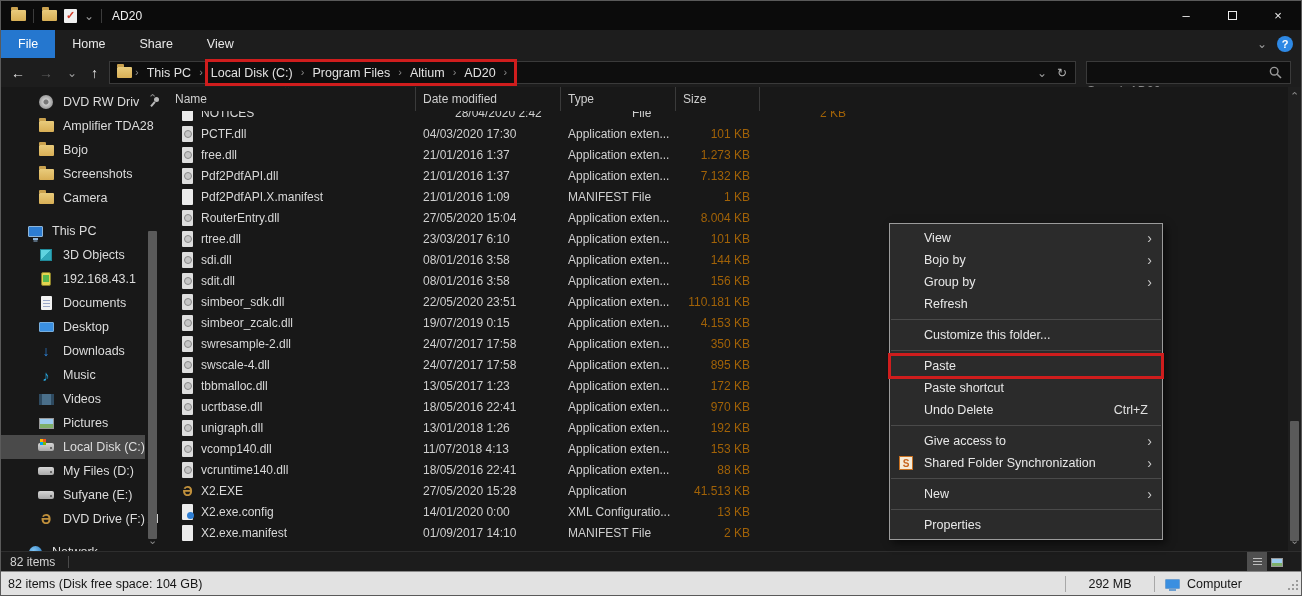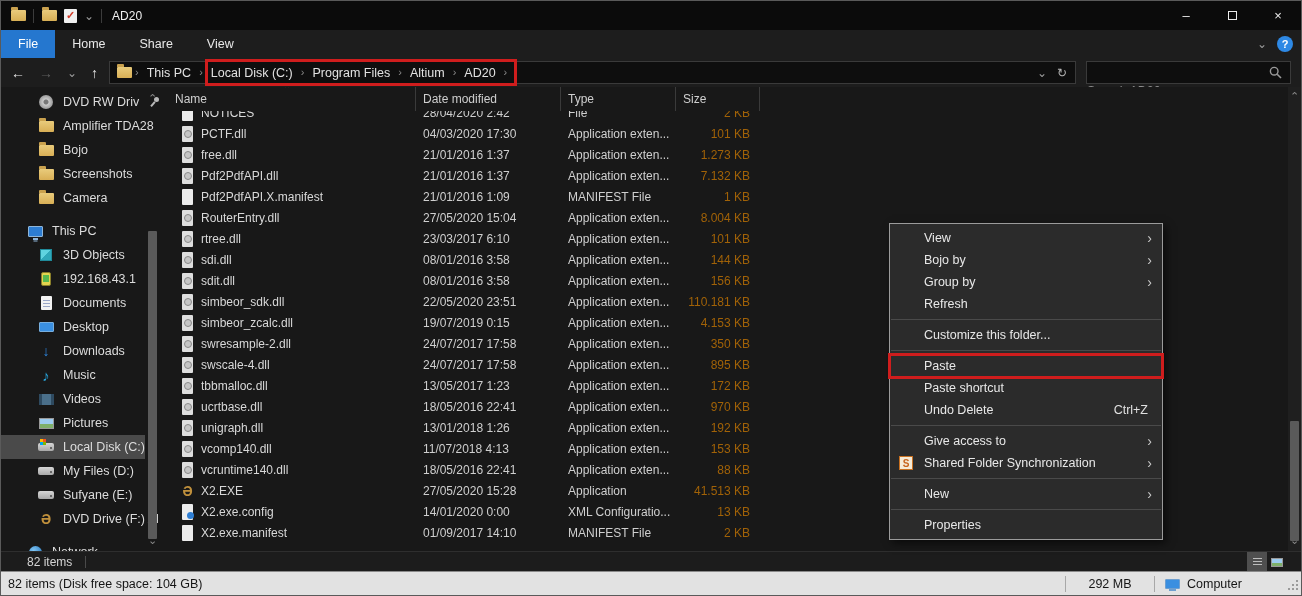--- a/index.html
+++ b/index.html
@@ -81,21 +81,21 @@
   .ic-globe { width:13px; height:13px; border-radius:50%; background:radial-gradient(circle at 35% 35%, #7fc4f2, #1d6fb8); }
   
   .filearea { position:absolute; left:158px; top:0; right:13px; bottom:0; overflow:hidden; }
   .lheader { position:absolute; left:0; top:0; right:0; height:24px; background:#181818; z-index:5;
     display:grid; grid-template-columns:257px 145px 115px 84px; align-items:center; color:#cfcfcf; }
   .lheader .hcell { height:24px; display:flex; align-items:center; padding-left:7px; border-right:1px solid #3a3a3a; position:relative; }
   .lheader .hcell:first-child { padding-left:16px; }
   .sortmark { position:absolute; left:0; right:0; top:-3px; text-align:center; color:#9a9a9a; font-size:10px; }
   .rows { position:absolute; left:0; top:24px; right:0; bottom:0; overflow:hidden; }
   .row { display:grid; grid-template-columns:257px 145px 115px 84px; height:21px; align-items:center; color:#d8d8d8; }
-  .row:first-child { margin-top:-9px; }
+  .row:first-child { margin-top:-9px;gap:32px; }
   .cell-name { display:flex; align-items:center; gap:7px; padding-left:22px; overflow:hidden; white-space:nowrap; }
   .cell-date, .cell-type { padding-left:7px; color:#cfcfcf; white-space:nowrap; }
   .cell-size { text-align:right; padding-right:10px; color:#a16207; white-space:nowrap; }
   
   .fic { width:13px; height:16px; flex:none; position:relative; display:inline-flex; align-items:center; justify-content:center; }
   .fic-page { position:absolute; inset:0 1px; background:#ececec; border-radius:1px; }
   .fic-dll .fic-page { background:#dedede; }
   .fic-dll::after { content:""; position:absolute; width:6px; height:6px; border-radius:50%; border:1.5px solid #8a8a8a; background:#c5c5c5; }
   .fic-config::after { content:""; position:absolute; width:7px; height:7px; border-radius:50%; background:#2f7fd4; right:0; bottom:1px; }
   .fic-exe { font-size:14px; font-weight:bold; color:#c0903c; }
@@ -107,21 +107,21 @@
   .ctxmenu { position:absolute; left:888px; top:222px; width:274px; background:#2b2b2b; border:1px solid #9b9b9b; box-shadow:3px 3px 8px rgba(0,0,0,0.6); z-index:30; padding:3px 0; }
   .mitem { height:22px; display:flex; align-items:center; padding:0 10px 0 34px; color:#e8e8e8; font-size:12.5px; position:relative; }
   .mitem .mlabel { flex:1; white-space:nowrap; }
   .mitem .mshort { color:#e0e0e0; padding-right:4px; }
   .mitem .marrow { color:#c9c9c9; font-size:14px; width:12px; text-align:right; }
   .msep { height:1px; background:#4a4a4a; margin:4px 1px; }
   .mitem.red { outline:3px solid #cf1d1d; outline-offset:-1px; }
   .micon { position:absolute; left:9px; top:4px; width:14px; height:14px; border:1px solid #c87020; background:#f5ead6; color:#c8641c; font-size:10px; font-weight:bold; display:flex; align-items:center; justify-content:center; }
   
   .statusbar { position:absolute; left:0; right:0; bottom:24px; height:20px; background:#1c1c1c; border-top:1px solid #2e2e2e; display:flex; align-items:center; color:#d4d4d4; }
-  .statusbar .count { padding-left:26px; }
+  .statusbar .count { padding-left:9px; }
   .statusbar .sb-sep { width:1px; height:12px; background:#4a4a4a; margin-left:13px; }
   .viewbtns { position:absolute; right:14px; top:0; height:20px; display:flex; }
   .vbtn { width:20px; height:20px; display:flex; align-items:center; justify-content:center; }
   .vbtn.selected { background:#4f4f4f; }
   .ic-details { width:9px; height:9px; background:repeating-linear-gradient(#bdbdbd 0 1px, transparent 1px 3px); }
   .ic-thumbs { width:12px; height:9px; border:1px solid #9a9a9a; background:linear-gradient(#9ecdf0 55%, #7fb06a 55%); }
   
   .bottombar { position:absolute; left:0; right:0; bottom:0; height:24px; background:#e2e2e2; border-top:1px solid #8a8a8a; display:flex; align-items:center; color:#151515; font-size:12.5px; }
   .bb-left { flex:1; padding-left:7px; }
   .bb-sep { width:1px; height:16px; background:#a8a8a8; }

